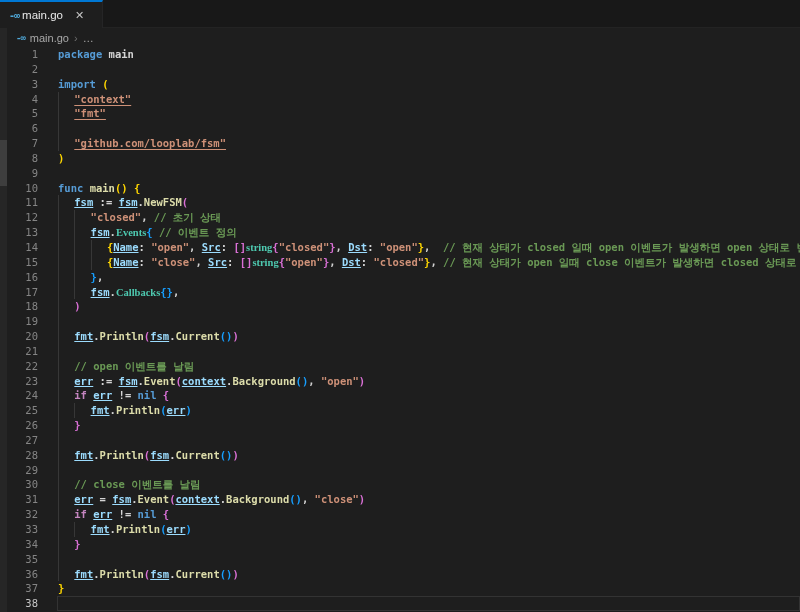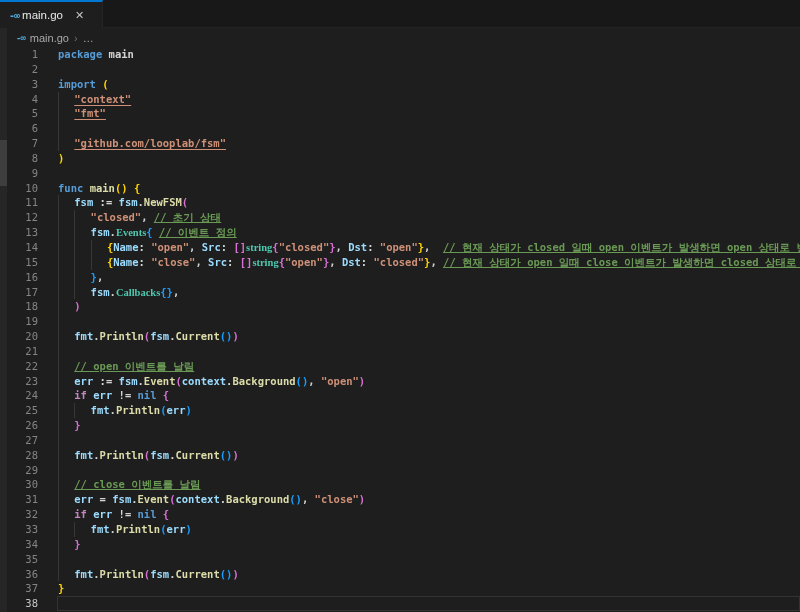--- a/index.html
+++ b/index.html
@@ -37,26 +37,26 @@
   .ln { display:inline-block; width:31px; margin-right:20px; text-align:right;
     color:#858585; font-weight:normal; cursor:pointer; }
   .row.active .ln { color:#c6c6c6; }
   .ind { display:inline-block; height:14.85px; vertical-align:top;
     background-image:repeating-linear-gradient(to right,#373737 0px,#373737 1px,transparent 1px,transparent 16.3px); }
   .linebox { position:absolute; left:50px; right:0; top:0; bottom:0;
     border:1px solid #333333; pointer-events:none; }
   .tk { color:#d4d4d4; }
   .kw  { color:#569cd6;margin-top:40px; }
   .ctl { color:#c586c0; }
-  .vr  { color:#9cdcfe; }
+  .vr  { color:#9cdcfe;text-decoration:underline; }
   .fn  { color:#dcdcaa; }
   .ty  { color:#4ec9b0;font-family:Liberation Serif, serif; }
   .st  { color:#ce9178; }
   .stu { color:#ce9178; text-decoration:underline; text-underline-offset:2px; }
-  .cm  { color:#6a9955;text-decoration:underline; }
+  .cm  { color:#6a9955; }
   .pl  { color:#d4d4d4; }
   .b1  { color:#ffd700; }
   .b2  { color:#da70d6; }
   .b3  { color:#179fff; }
 </style>
 </head>
 <body>
 
 <div class="app">
 

